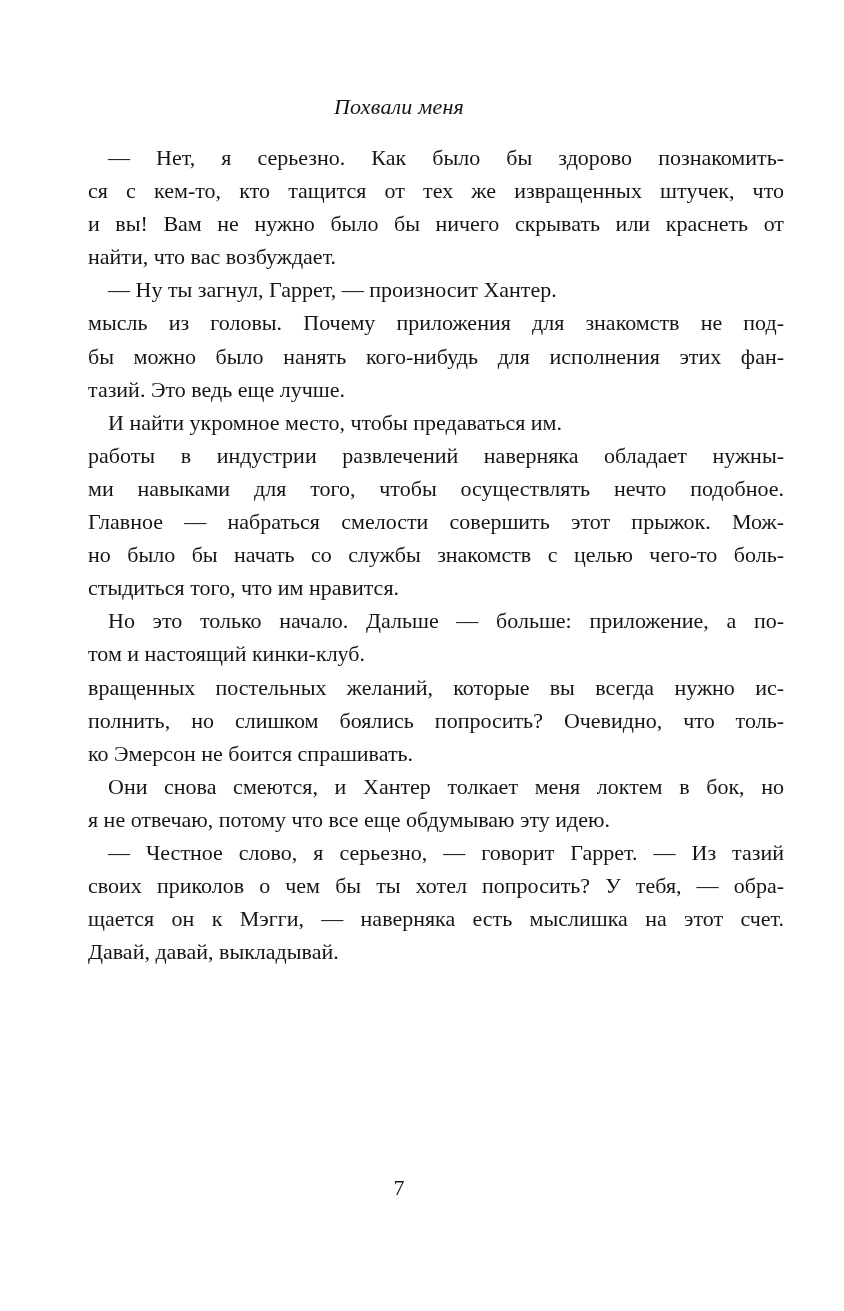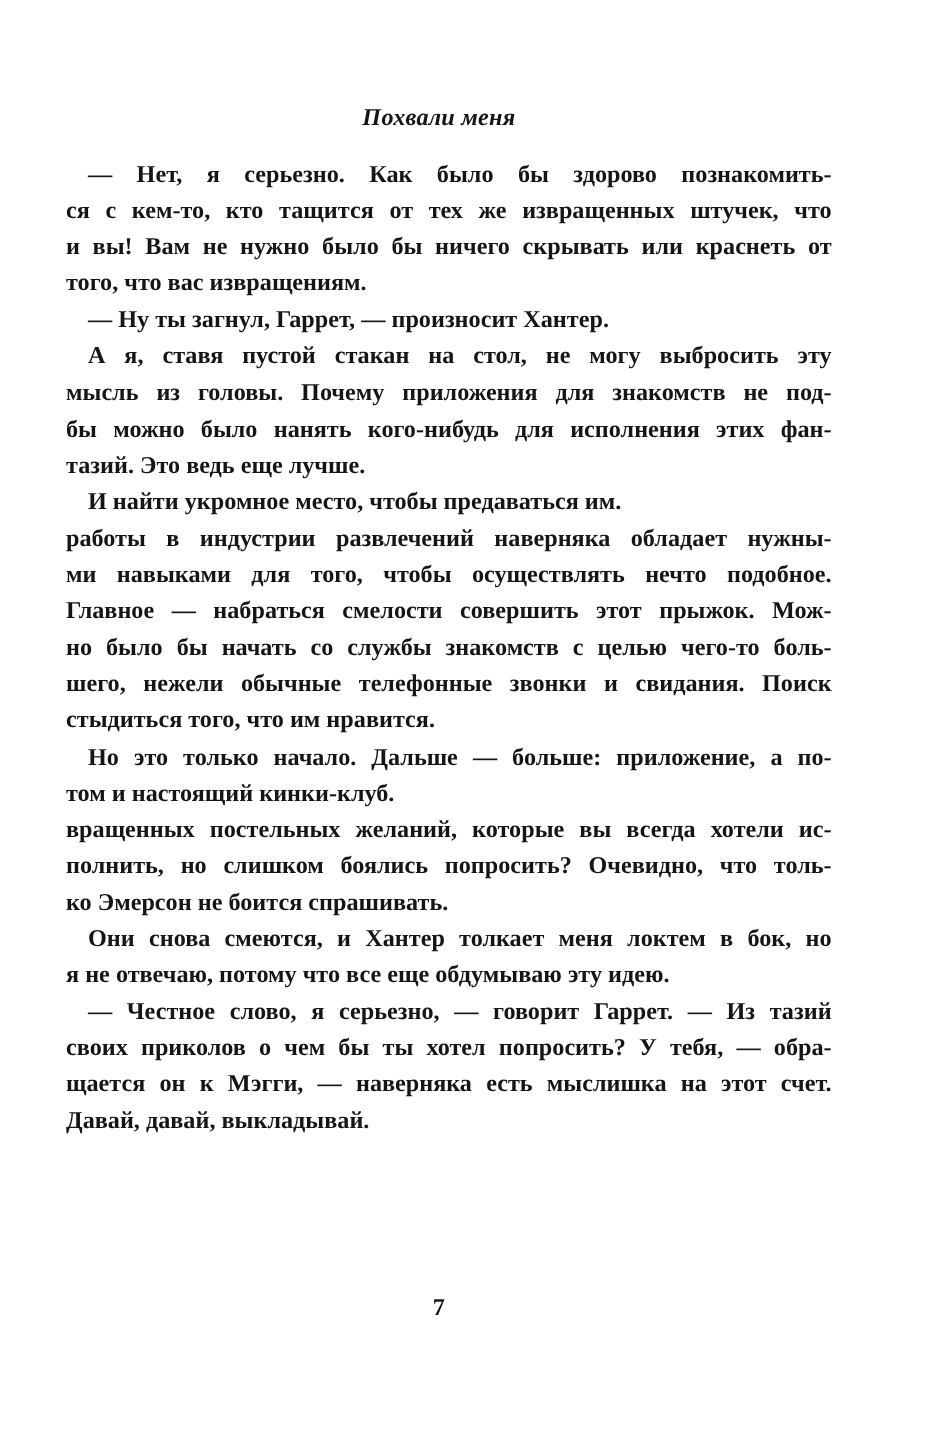--- a/index.html
+++ b/index.html
@@ -8,37 +8,36 @@
     background: #ffffff;
   }
   .book-page {
     position: relative;
     width: 844px;
     height: 1311px;
     background: #ffffff;
     overflow: hidden;
     font-family: "Liberation Serif", "DejaVu Serif", serif;
     color: #151515;
-    font-weight: bold;
   }
   .running-head {
     position: absolute;
     top: 96px;
     left: 74px;
     width: 650px;
     text-align: center;
     font-style: italic;
     font-size: 22px;
     line-height: 1;
     letter-spacing: 0.2px;
   }
   .text-block {
     position: absolute;
     top: 141px;
-    left: 60px;
+    left: 88px;
     width: 696px;
     font-size: 22px;
     line-height: 33.1px;
   }
   .paragraph {
     margin: 0;
     padding: 0;
   }
   .line {
     text-align: justify;
@@ -66,48 +65,46 @@
 <body>
 
 <div class="book-page">
   <div class="running-head">Похвали меня</div>
 
   <div class="text-block">
       <div class="paragraph">
         <div class="line first">— Нет, я серьезно. Как было бы здорово познакомить-</div>
         <div class="line">ся с кем-то, кто тащится от тех же извращенных штучек, что</div>
         <div class="line">и вы! Вам не нужно было бы ничего скрывать или краснеть от</div>
-        <div class="line last">того, что вас извращениям.</div>
+        <div class="line last">найти, что вас возбуждает.</div>
       </div>
       <div class="paragraph">
         <div class="line first last">— Ну ты загнул, Гаррет, — произносит Хантер.</div>
       </div>
       <div class="paragraph">
-        <div class="line first">А я, ставя пустой стакан на стол, не могу выбросить эту</div>
         <div class="line">мысль из головы. Почему приложения для знакомств не под-</div>
         <div class="line">бы можно было нанять кого-нибудь для исполнения этих фан-</div>
         <div class="line last">тазий. Это ведь еще лучше.</div>
       </div>
       <div class="paragraph">
         <div class="line first last">И найти укромное место, чтобы предаваться им.</div>
       </div>
       <div class="paragraph">
         <div class="line">работы в индустрии развлечений наверняка обладает нужны-</div>
         <div class="line">ми навыками для того, чтобы осуществлять нечто подобное.</div>
         <div class="line">Главное — набраться смелости совершить этот прыжок. Мож-</div>
         <div class="line">но было бы начать со службы знакомств с целью чего-то боль-</div>
-        <div class="line">шего, нежели обычные телефонные звонки и свидания. Поиск</div>
         <div class="line last">стыдиться того, что им нравится.</div>
       </div>
       <div class="paragraph">
         <div class="line first">Но это только начало. Дальше — больше: приложение, а по-</div>
         <div class="line last">том и настоящий кинки-клуб.</div>
       </div>
       <div class="paragraph">
-        <div class="line">вращенных постельных желаний, которые вы всегда хотели ис-</div>
+        <div class="line">вращенных постельных желаний, которые вы всегда нужно ис-</div>
         <div class="line">полнить, но слишком боялись попросить? Очевидно, что толь-</div>
         <div class="line last">ко Эмерсон не боится спрашивать.</div>
       </div>
       <div class="paragraph">
         <div class="line first">Они снова смеются, и Хантер толкает меня локтем в бок, но</div>
         <div class="line last">я не отвечаю, потому что все еще обдумываю эту идею.</div>
       </div>
       <div class="paragraph">
         <div class="line first">— Честное слово, я серьезно, — говорит Гаррет. — Из тазий</div>
         <div class="line">своих приколов о чем бы ты хотел попросить? У тебя, — обра-</div>

